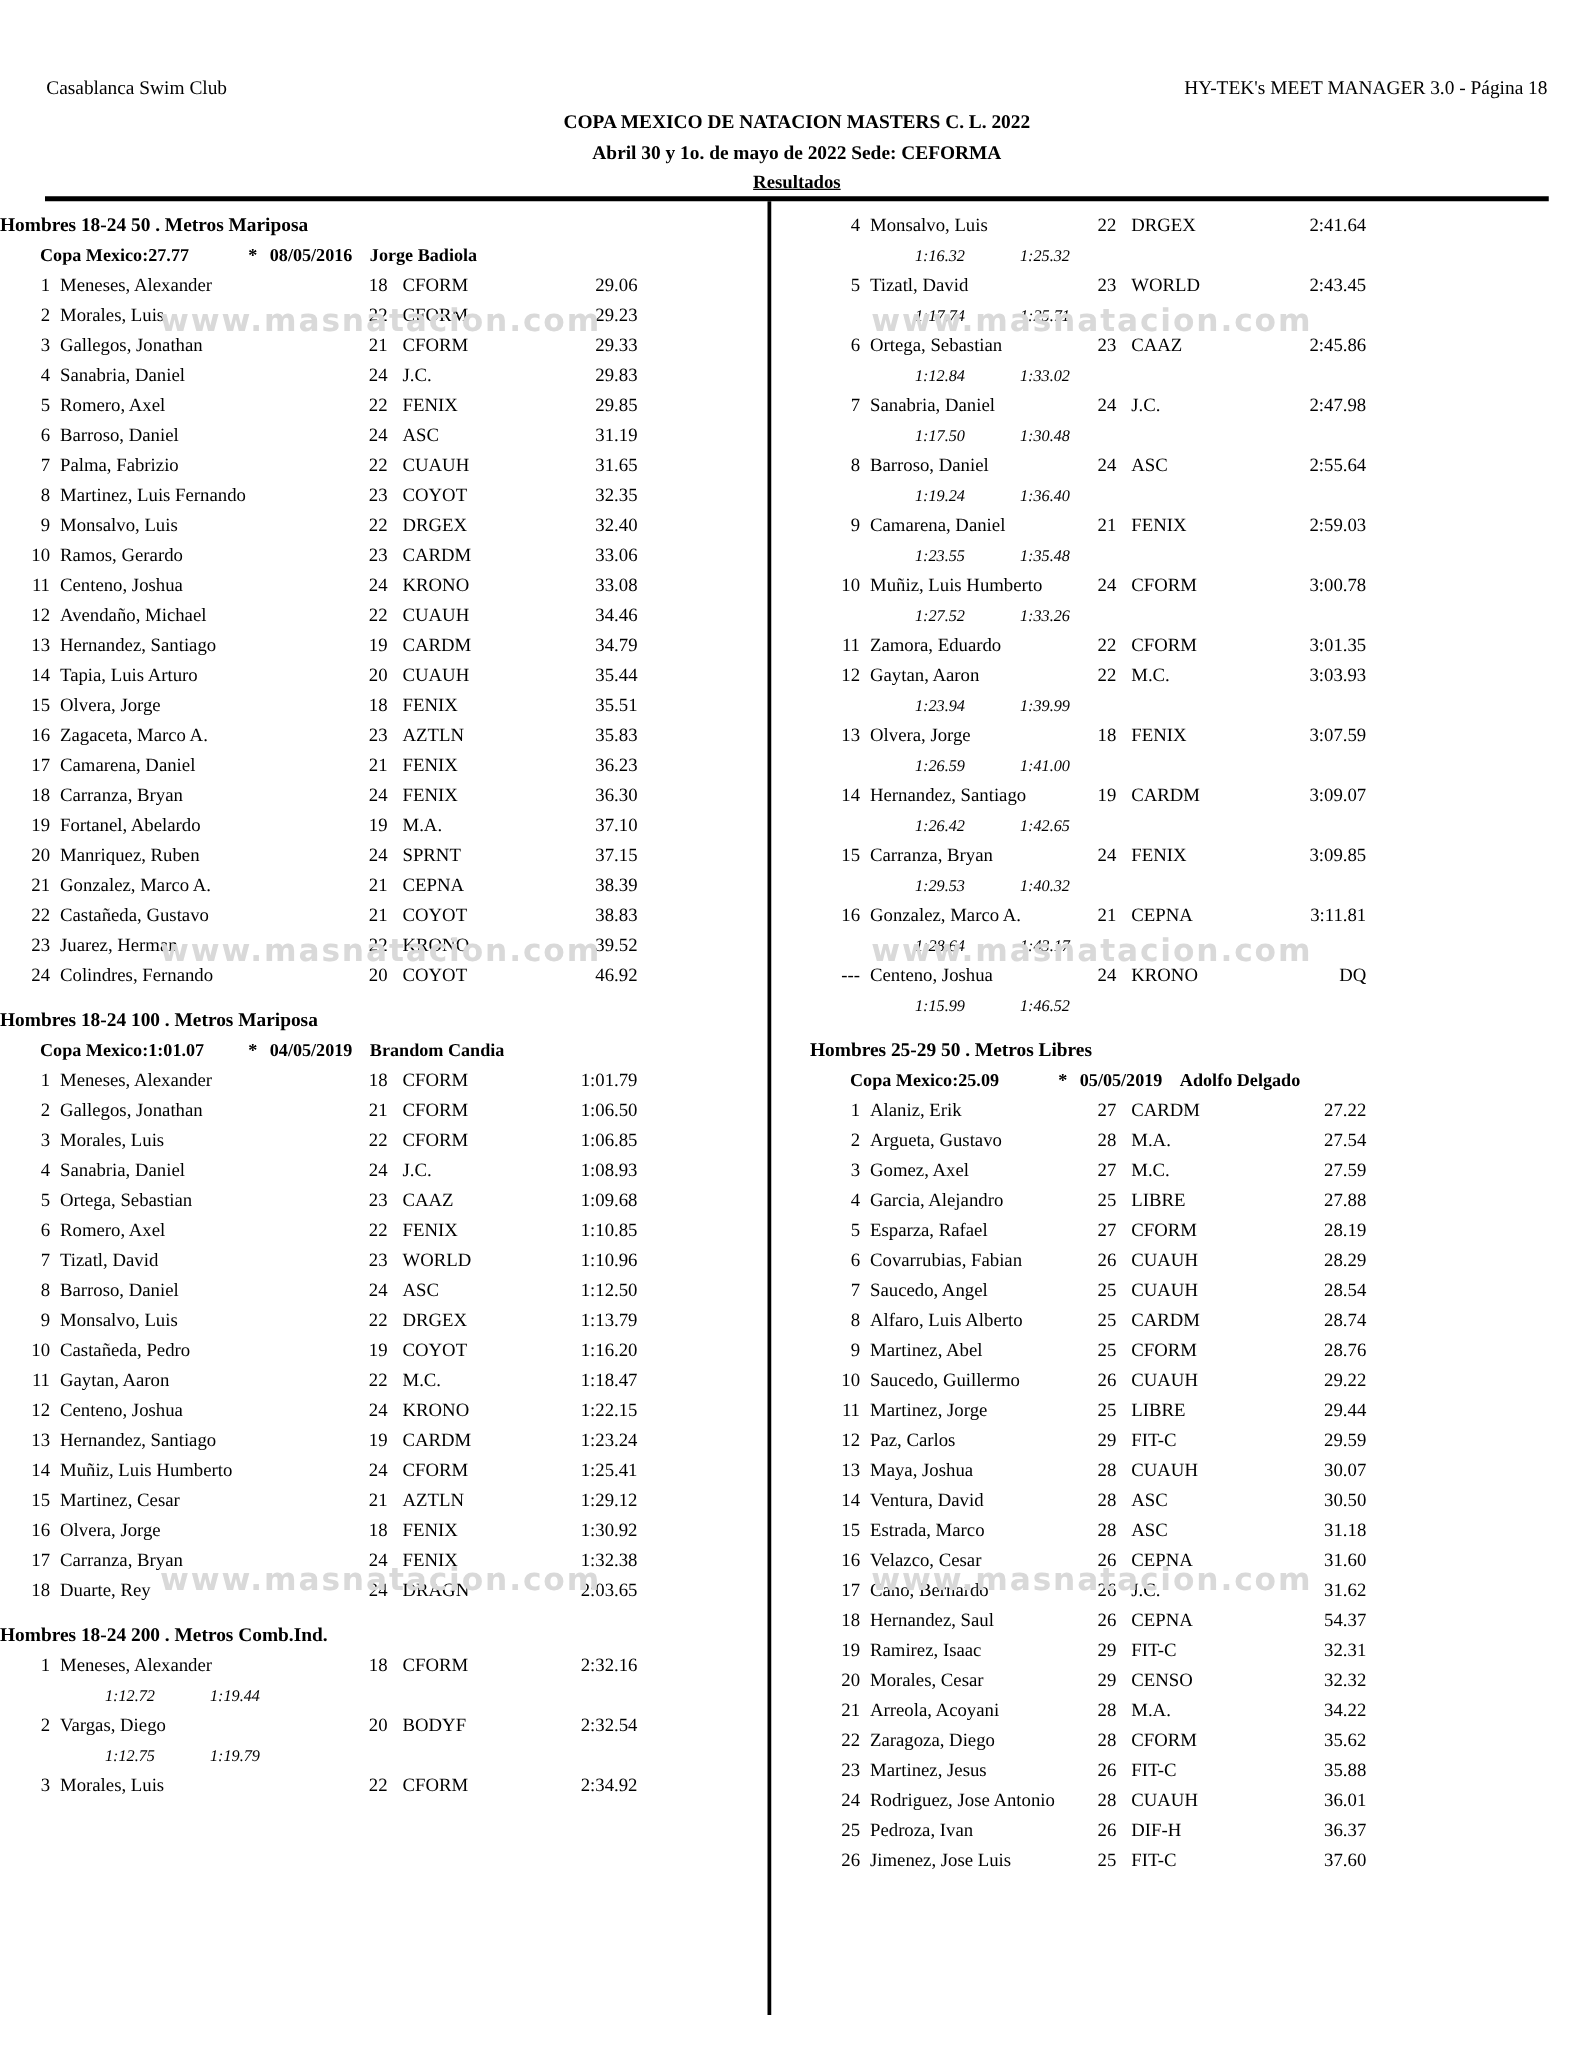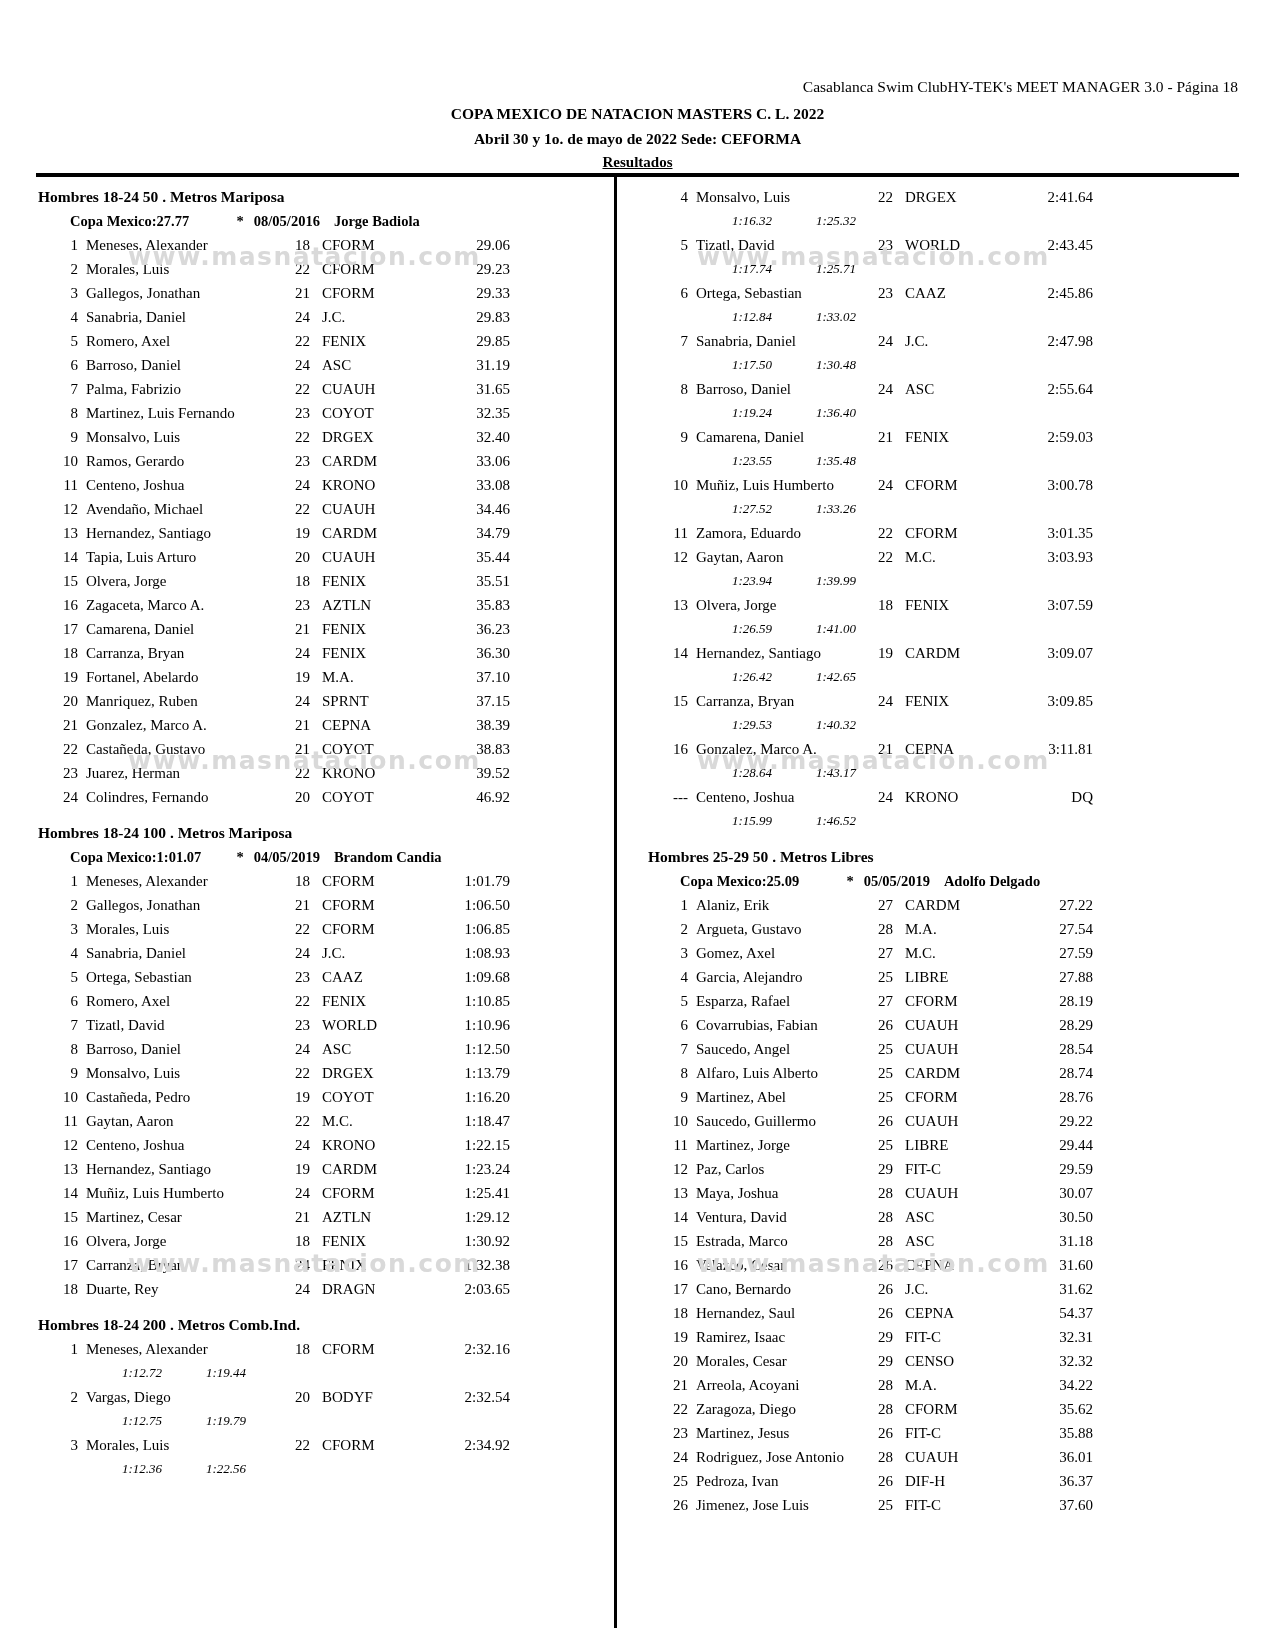--- a/index.html
+++ b/index.html
@@ -6,33 +6,33 @@
   body {
     width:1275px; height:1650px;
     background:#ffffff;
     font-family:"Liberation Serif", serif;
     color:#000;
   }
   .page { position:relative; width:1275px; height:1650px; overflow:hidden; background:#fff; }
 
   
   .header-row1 {
-    display:flex; justify-content:flex-end;
-    padding:0 37px; margin-top:78px;
+    display:flex; justify-content:space-between;
+    padding:0 37px; margin-top:62px;
     font-size:15.5px; line-height:17px;
   }
   .meet-title   { text-align:center; font-weight:bold; font-size:15.5px; margin-top:10px; }
   .meet-subtitle{ text-align:center; font-weight:bold; font-size:15.5px; margin-top:7px; }
   .results-label{ text-align:center; font-weight:bold; font-size:15px; margin-top:6px; text-decoration:underline;font-family:Liberation Serif, serif; }
   .top-rule { margin:2px 36px 0 36px; border-top:4px solid #000; }
 
   
   .columns { display:flex; align-items:stretch; min-height:1451px; }
   .col { box-sizing:border-box; padding-top:8px; }
-  .col-left  { flex:none; width:614px; padding-left:38px; padding-right:104px; }
+  .col-left  { flex:none; width:614px; padding-right:104px; }
   .col-right { flex:1; border-left:3px solid #000; padding-left:31px; padding-right:182px; }
 
   .section + .section { margin-top:12px; }
   .section-title { font-weight:bold; font-size:15.5px; height:24px; line-height:24px; white-space:nowrap; }
   .record { font-weight:bold; font-size:14.5px; height:24px; line-height:24px; padding-left:32px; white-space:nowrap; }
   .record .r-time  { display:inline-block; width:72px; text-align:left; }
   .record .r-sym   { margin-left:8px; }
   .record .r-date  { margin-left:10px; }
   .record .r-holder{ margin-left:14px; }
 
@@ -396,21 +396,20 @@
             <span class="time">2:32.54</span>
           </div>
           <div class="splits"><span class="split">1:12.75</span><span class="split">1:19.79</span></div>
           <div class="row">
             <span class="place">3</span>
             <span class="name">Morales, Luis</span>
             <span class="age">22</span>
             <span class="team">CFORM</span>
             <span class="time">2:34.92</span>
           </div>
-          <div class="splits"><span class="split">1:12.36</span><span class="split">1:22.56</span></div>
         </div>
       </div>
     <div class="col col-right" id="col-right">
         <div class="section">
           <div class="row">
             <span class="place">4</span>
             <span class="name">Monsalvo, Luis</span>
             <span class="age">22</span>
             <span class="team">DRGEX</span>
             <span class="time">2:41.64</span>

